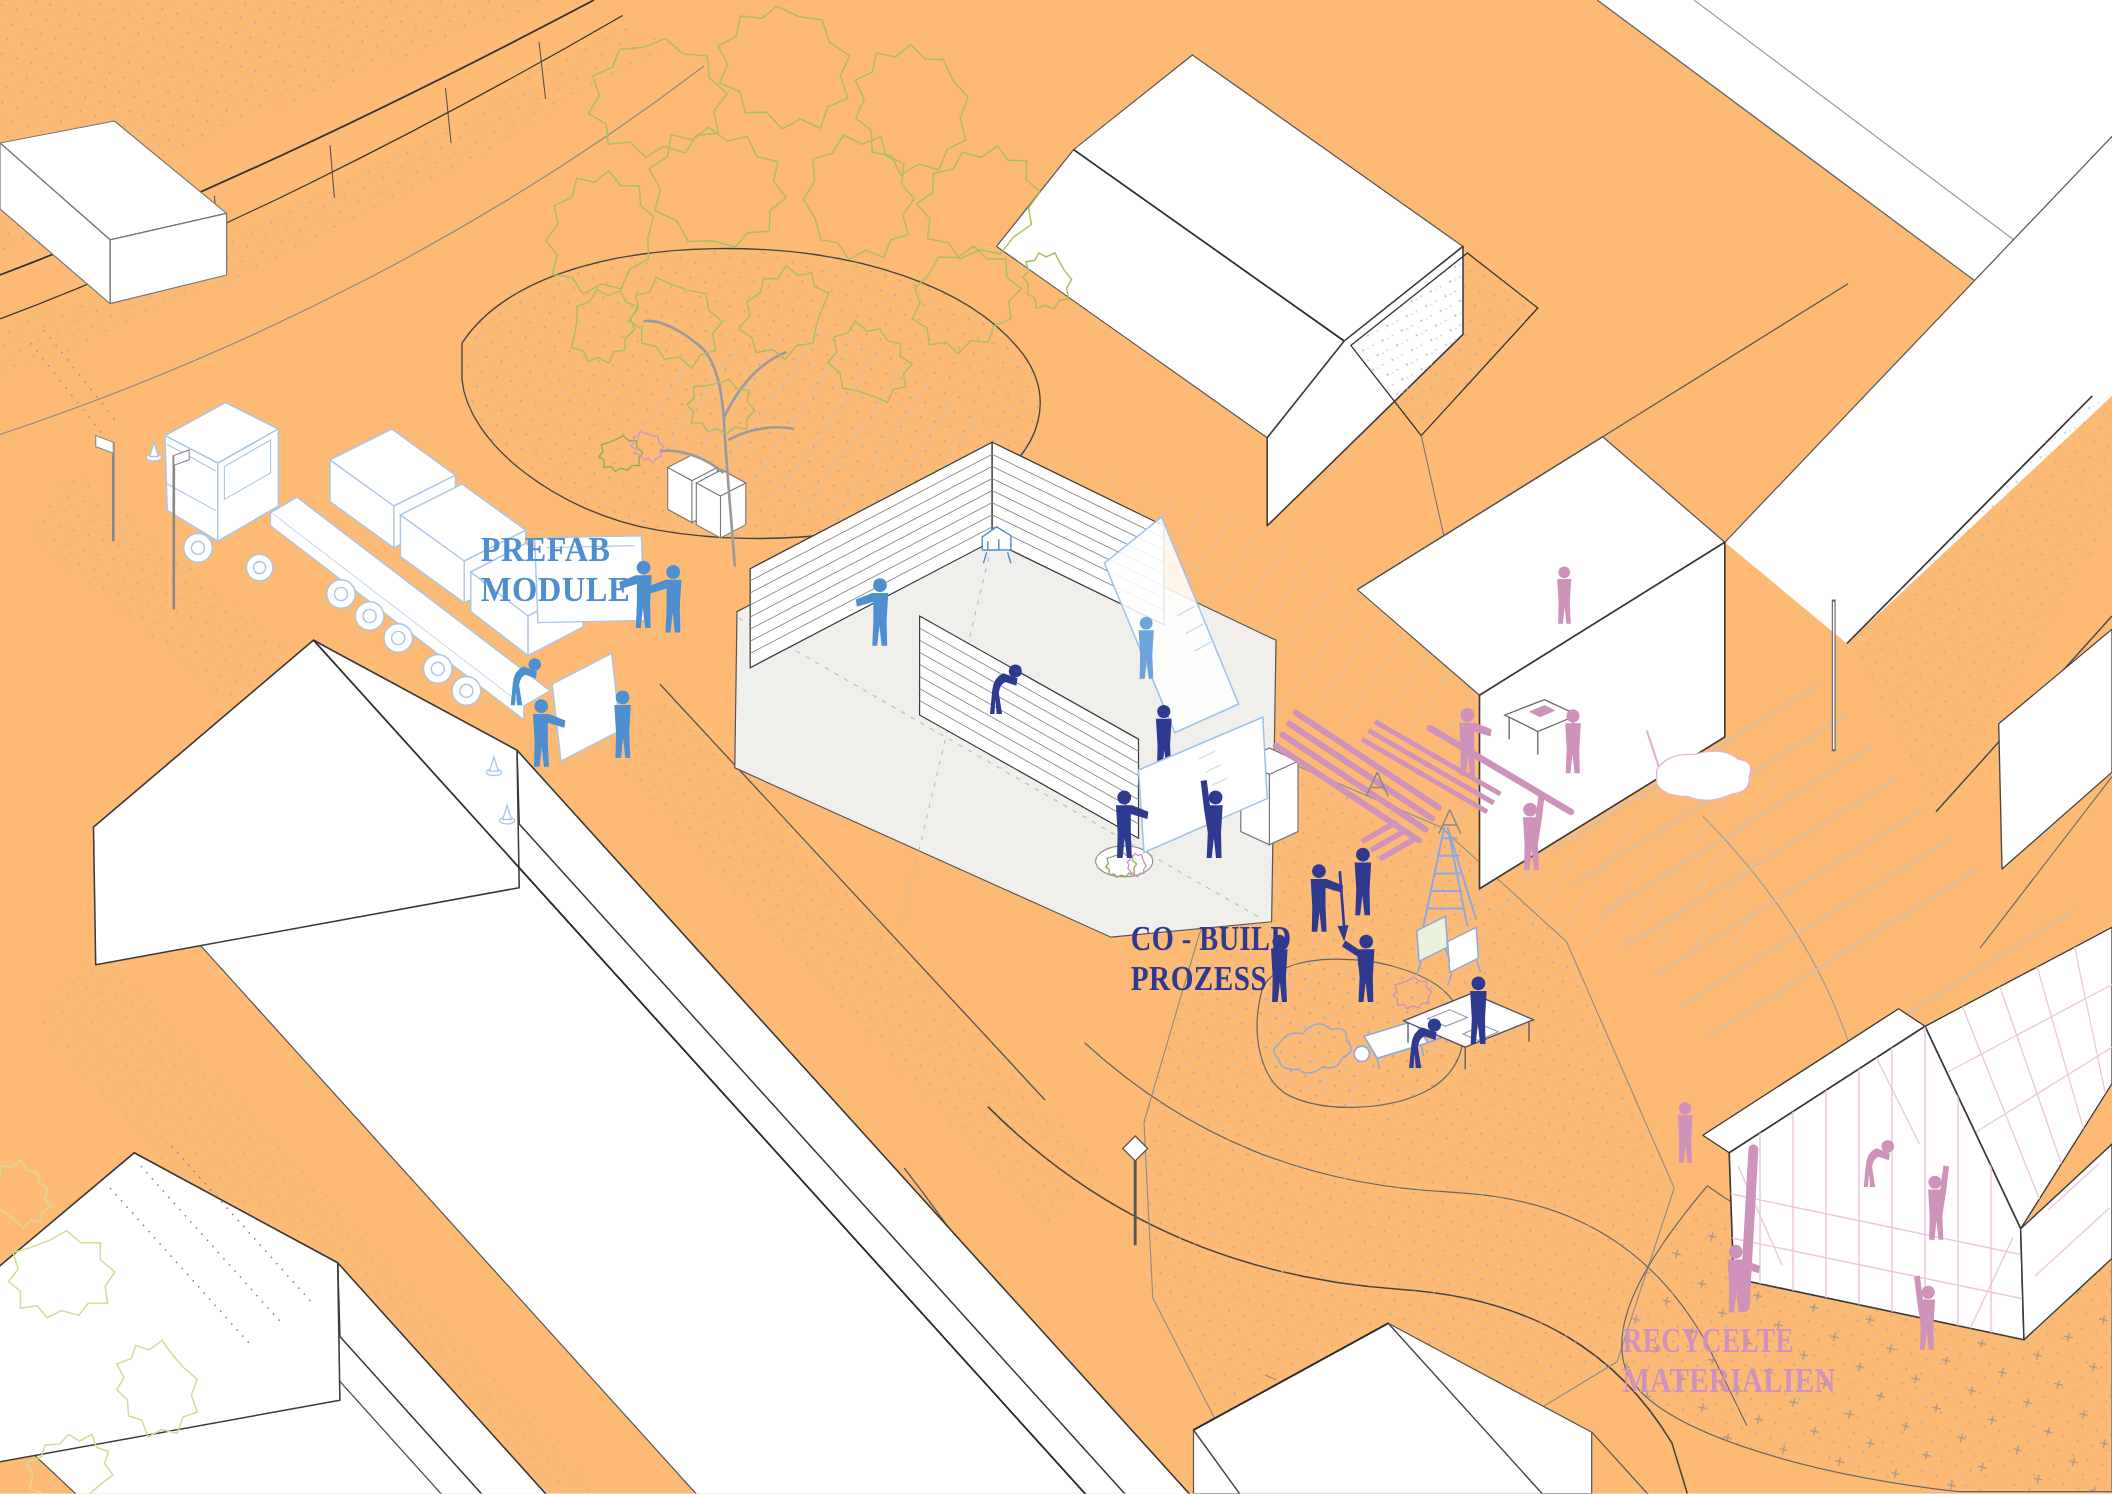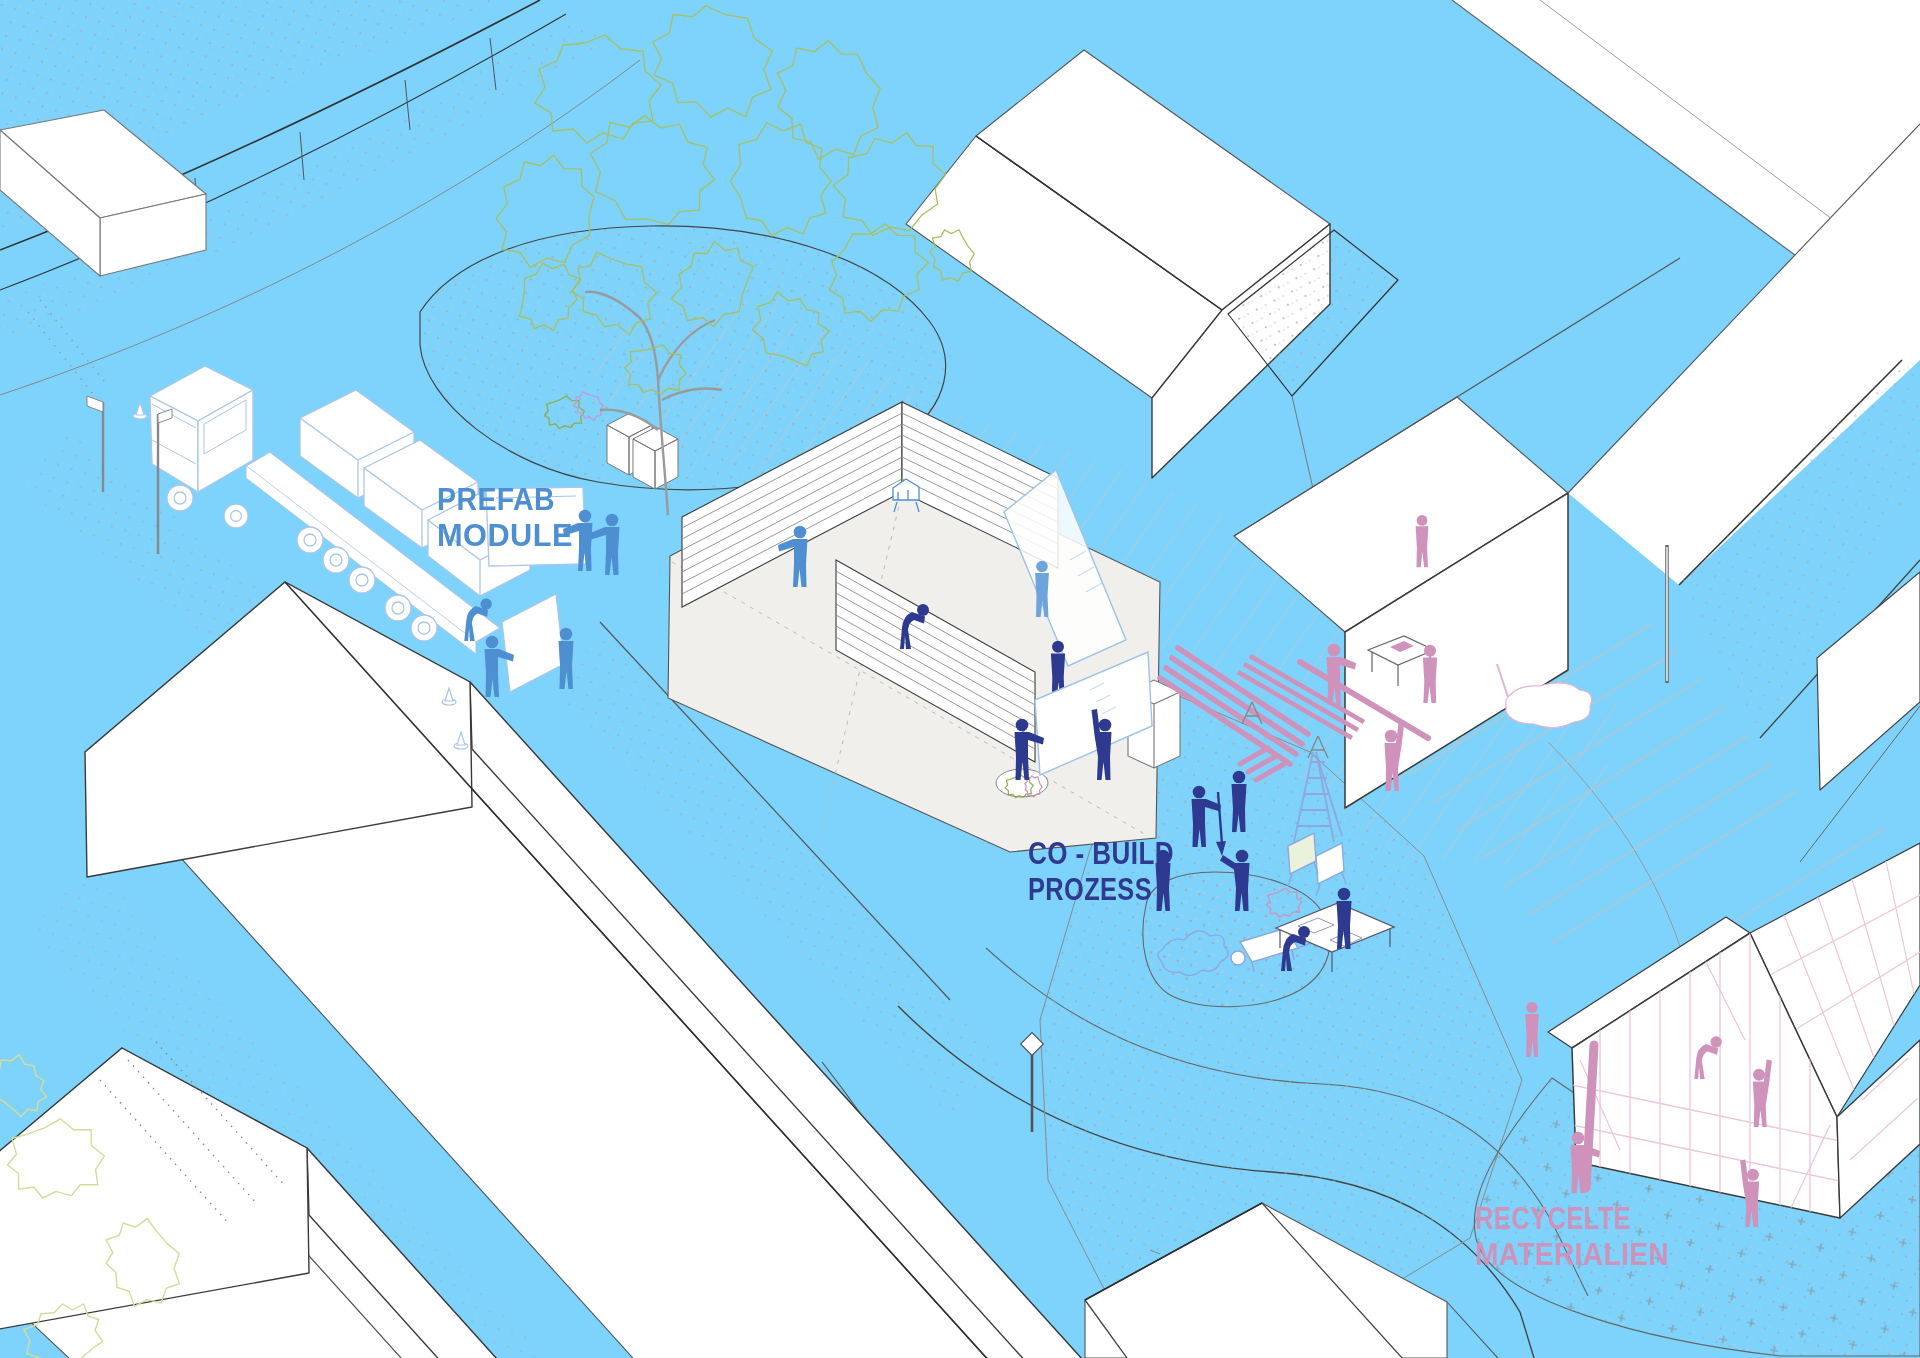--- a/index.html
+++ b/index.html
@@ -1,17 +1,17 @@
 <!DOCTYPE html>
 <html><head>
 <meta charset="utf-8">
 <style>
   html,body{margin:0;padding:0;background:#fff;}
-  #stage{position:relative;width:1920px;height:1358px;overflow:hidden;background:#7dd3fc;
-         font-family:Liberation Sans, sans-serif;}
+  #stage{position:relative;width:1920px;height:1358px;overflow:hidden;background:#fdba74;
+         font-family:Liberation Serif, serif;}
   svg{position:absolute;left:0;top:0;}
   text.lbl{font-weight:700;font-size:32px;letter-spacing:.5px;}
 </style>
 </head>
 <body>
 
 <div id="stage">
 <svg width="1920" height="1358" viewBox="0 0 1920 1358">
 <defs>
   <pattern id="stip" width="14" height="14" patternUnits="userSpaceOnUse" patternTransform="rotate(18)">

